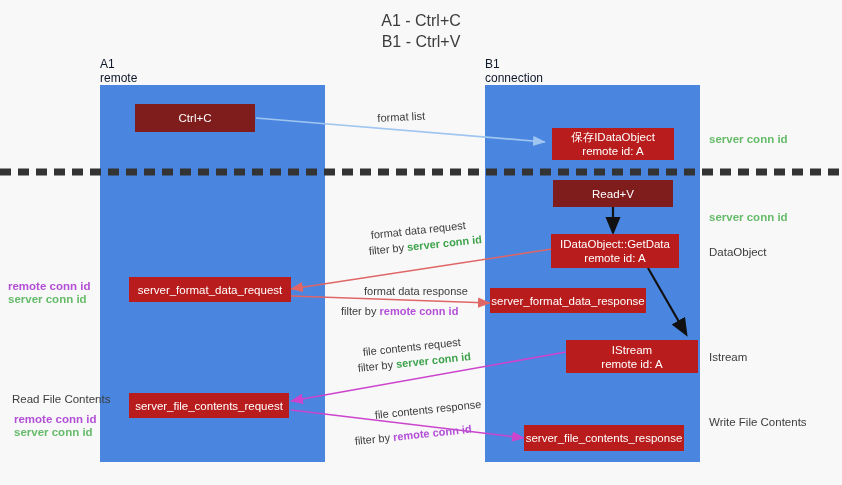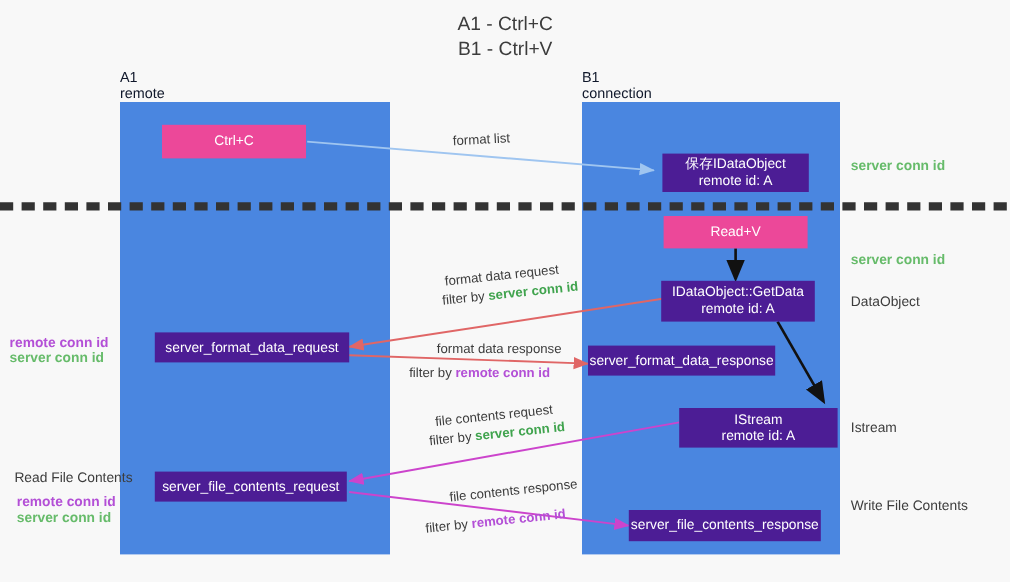--- a/index.html
+++ b/index.html
@@ -26,22 +26,22 @@
   }
   #hdr-left{left:100px;top:57px;width:225px;}
   #hdr-right{left:485px;top:57px;width:215px;}
 
   .box{
     position:absolute;box-sizing:border-box;
     display:flex;flex-direction:column;align-items:center;justify-content:center;
     color:#ffffff;font-size:11.5px;line-height:14px;text-align:center;
   }
   .box.green{background:#77c островfff;}
-  .green{background:#ec4899;}
-  .orange{background:#4c1d95;}
+  .green{background:#7f1d1d;}
+  .orange{background:#b91c1c;}
 
   .side{
     position:absolute;font-size:11.5px;line-height:14px;color:#3c3c3c;
   }
   .side.green-t{color:#66bb6a;font-weight:bold;}
   .side.purple-t{color:#b34fd6;font-weight:bold;}
 
   .edgelbl{
     position:absolute;font-size:11px;line-height:14px;color:#3c3c3c;
     white-space:nowrap;transform-origin:left top;

